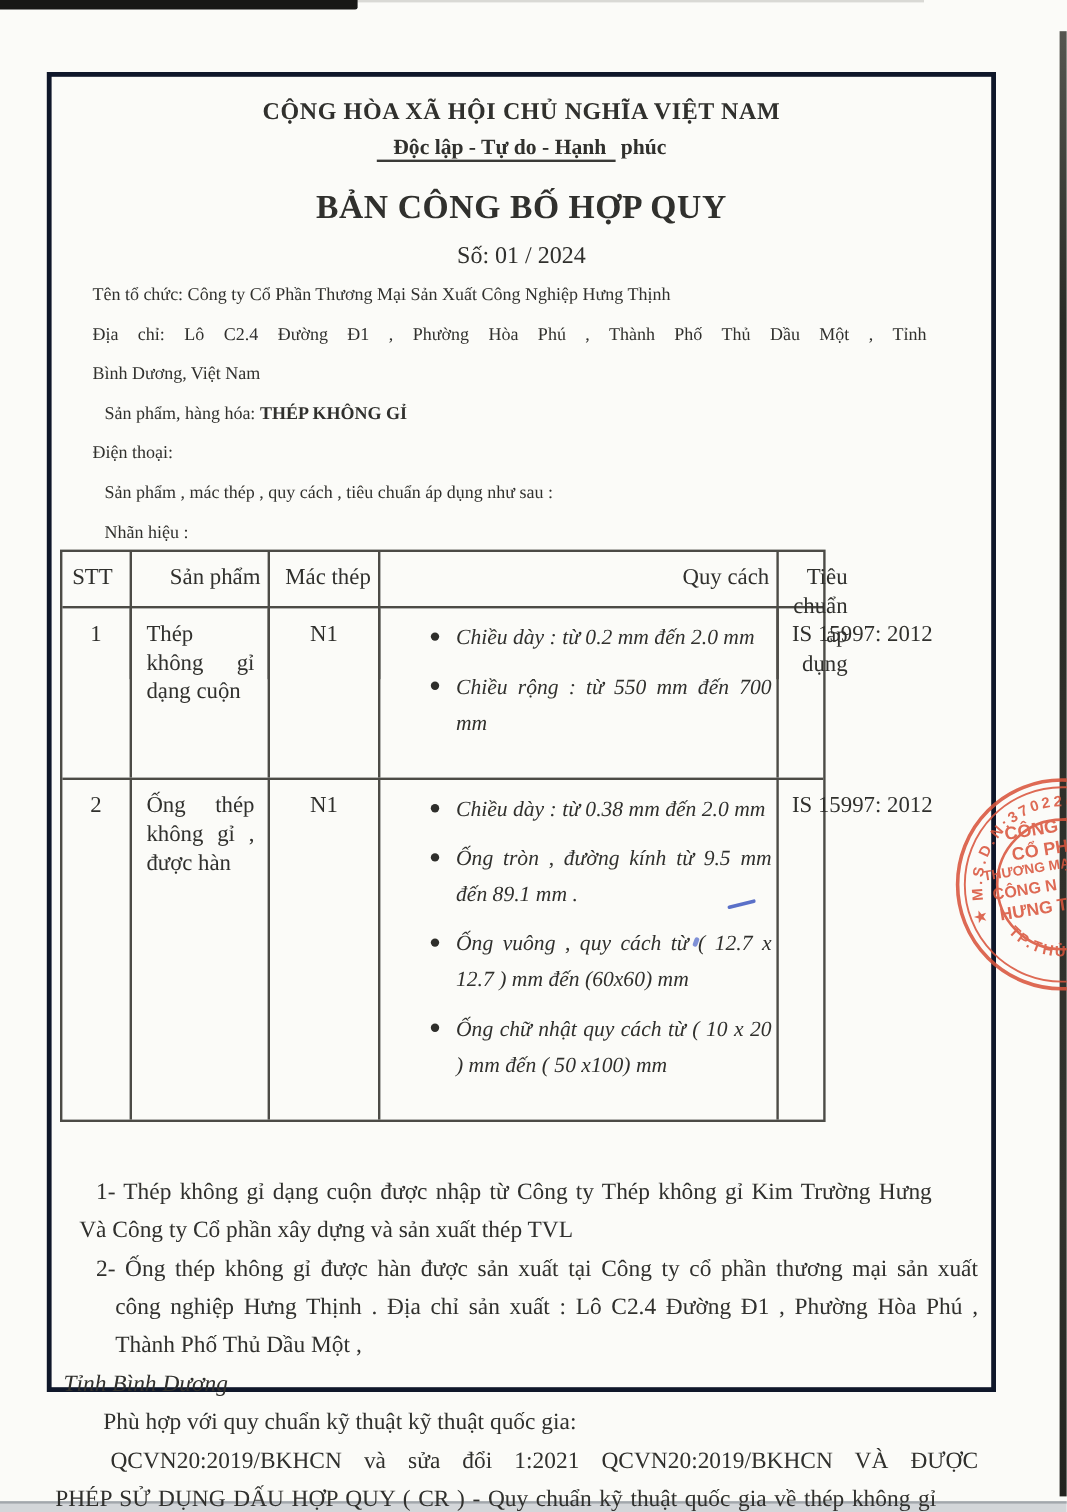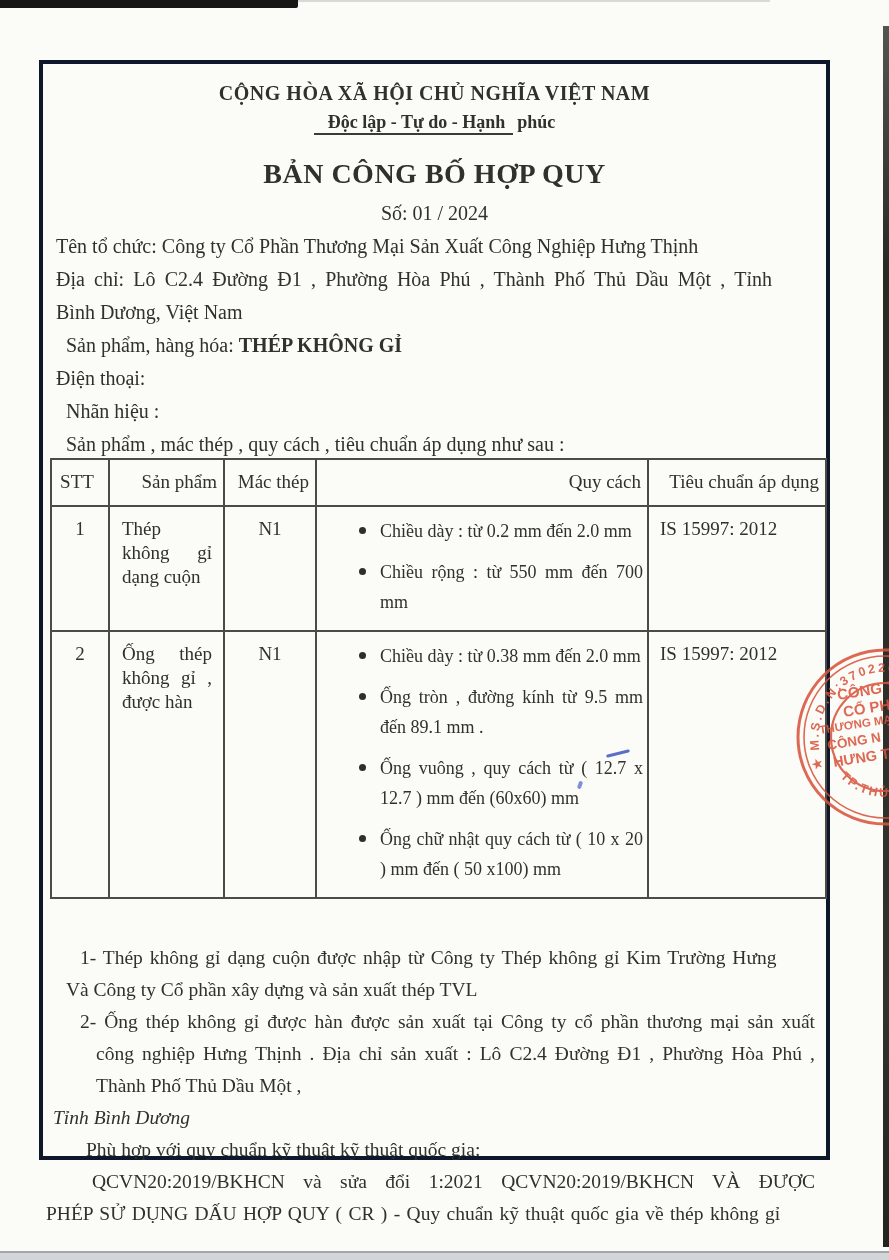--- a/index.html
+++ b/index.html
@@ -24,40 +24,40 @@
     border:4px solid #0f172a; background:transparent;
   }
   .center { text-align:center; }
   .national { margin-top:16px; font-size:20px; font-weight:bold; letter-spacing:.5px; line-height:26px; }
   .motto    { margin-top:3px; font-size:18px; font-weight:bold; line-height:26px; }
   .motto .ul { border-bottom:2px solid #3a3a37; padding:0 8px 1px 14px; }
   .motto .tail { padding-left:4px; }
   .doc-title { margin-top:24px; font-size:28px; font-weight:bold; letter-spacing:.5px; line-height:30px; }
   .doc-num   { margin-top:11px; font-size:20px; line-height:26px; }
   
-  .info { margin-top:4px; padding:0 54px 0 13px; font-size:20px; line-height:33px; }
+  .info { margin-top:4px; padding:0 54px 0 34px; font-size:15px; line-height:33px; }
   .info .line { white-space:nowrap; }
   .addr1 { text-align:justify; text-align-last:justify; white-space:normal; }
   .indent { padding-left:10px; }
   .bold { font-weight:bold; }
   
-  .tbl { margin:-3px 0 0 7px; width:777px; border:2px solid #4c4b46; }
+  .tbl { margin:-3px 0 0 7px; width:638px; border:2px solid #4c4b46; }
   .tr  { display:grid; grid-template-columns:56px 115px 92px 332px auto; }
   .tr + .tr { border-top:2px solid #4c4b46; }
   .td  { border-left:2px solid #4c4b46; font-size:19px; line-height:24px; vertical-align:top; }
   .td:first-child { border-left:none; }
   .tr.head { height:45px; }
   .tr.head .td { padding:10px 6px 0 12px;text-align:right; }
   .tr.head .td.c { text-align:center; padding-left:0; }
   .tr.r1 { min-height:93px; }
   .tr.r2 { min-height:238px; }
   .td.cc { text-align:center; padding-top:10px; }
   .td.sp { padding:10px 11px 0 12px; text-align:justify; }
   .td.std { padding:10px 4px 0 11px; white-space:nowrap; }
-  .td.qc { padding:9px 0 2px 0; }
+  .td.qc { padding:9px 0 20px 0;font-style:italic; }
   ul.specs { list-style:none; }
   ul.specs li {
     position:relative; padding:0 4px 0 63px; margin-bottom:11px;
     font-size:18px; line-height:30px; text-align:justify;
   }
   ul.specs li::before {
     content:""; position:absolute; left:42px; top:11px;
     width:7px; height:7px; border-radius:50%; background:#2e2e2b;
   }
   
@@ -97,22 +97,22 @@
 
   <div class="doc-title center">BẢN CÔNG BỐ HỢP QUY</div>
   <div class="doc-num center">Số: 01 / 2024</div>
 
   <div class="info">
     <div class="line">Tên tổ chức: Công ty Cổ Phần Thương Mại Sản Xuất Công Nghiệp Hưng Thịnh</div>
     <div class="addr1">Địa chỉ: Lô C2.4 Đường Đ1 , Phường Hòa Phú , Thành Phố Thủ Dầu Một , Tỉnh</div>
     <div class="line">Bình Dương, Việt Nam</div>
     <div class="line indent"><span>Sản phẩm, hàng hóa: </span><span class="bold">THÉP KHÔNG GỈ</span></div>
     <div class="line">Điện thoại:</div>
+    <div class="line indent">Sản phẩm , mác thép , quy cách , tiêu chuẩn áp dụng như sau :</div>
     <div class="line indent">Nhãn hiệu :</div>
-    <div class="line indent">Sản phẩm , mác thép , quy cách , tiêu chuẩn áp dụng như sau :</div>
   </div>
 
   <div class="tbl">
     <div class="tr head">
       <div class="td c">STT</div>
       <div class="td">Sản phẩm</div>
       <div class="td">Mác thép</div>
       <div class="td">Quy cách</div>
       <div class="td">Tiêu chuẩn áp dụng</div>
     </div>

